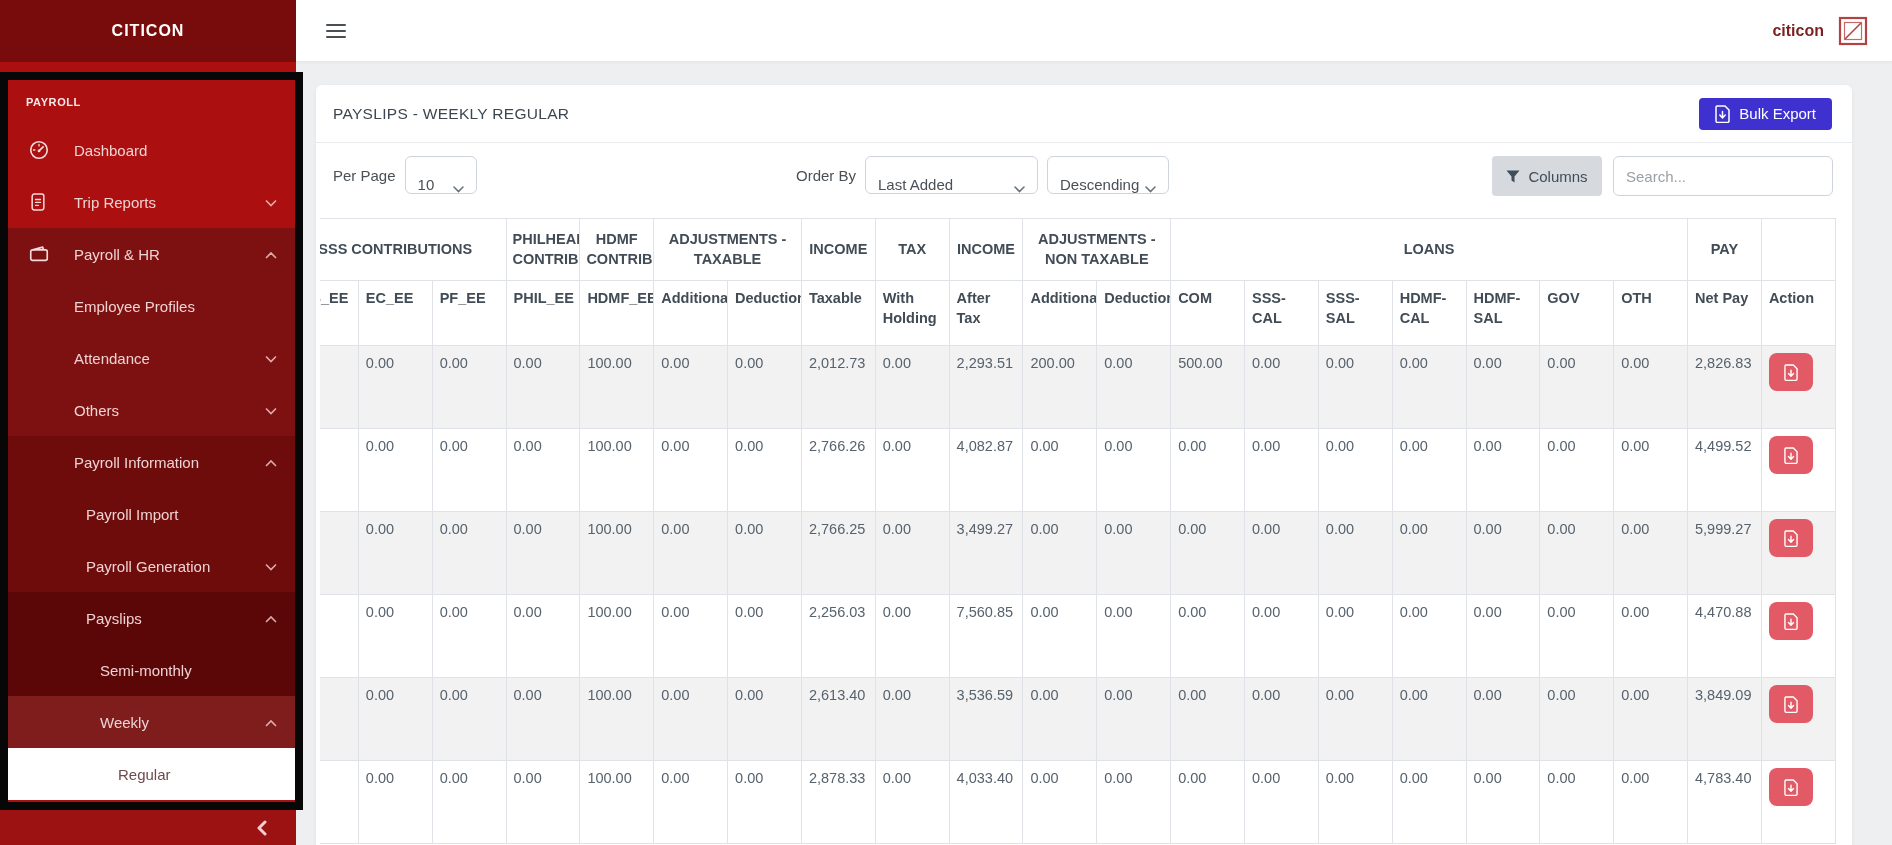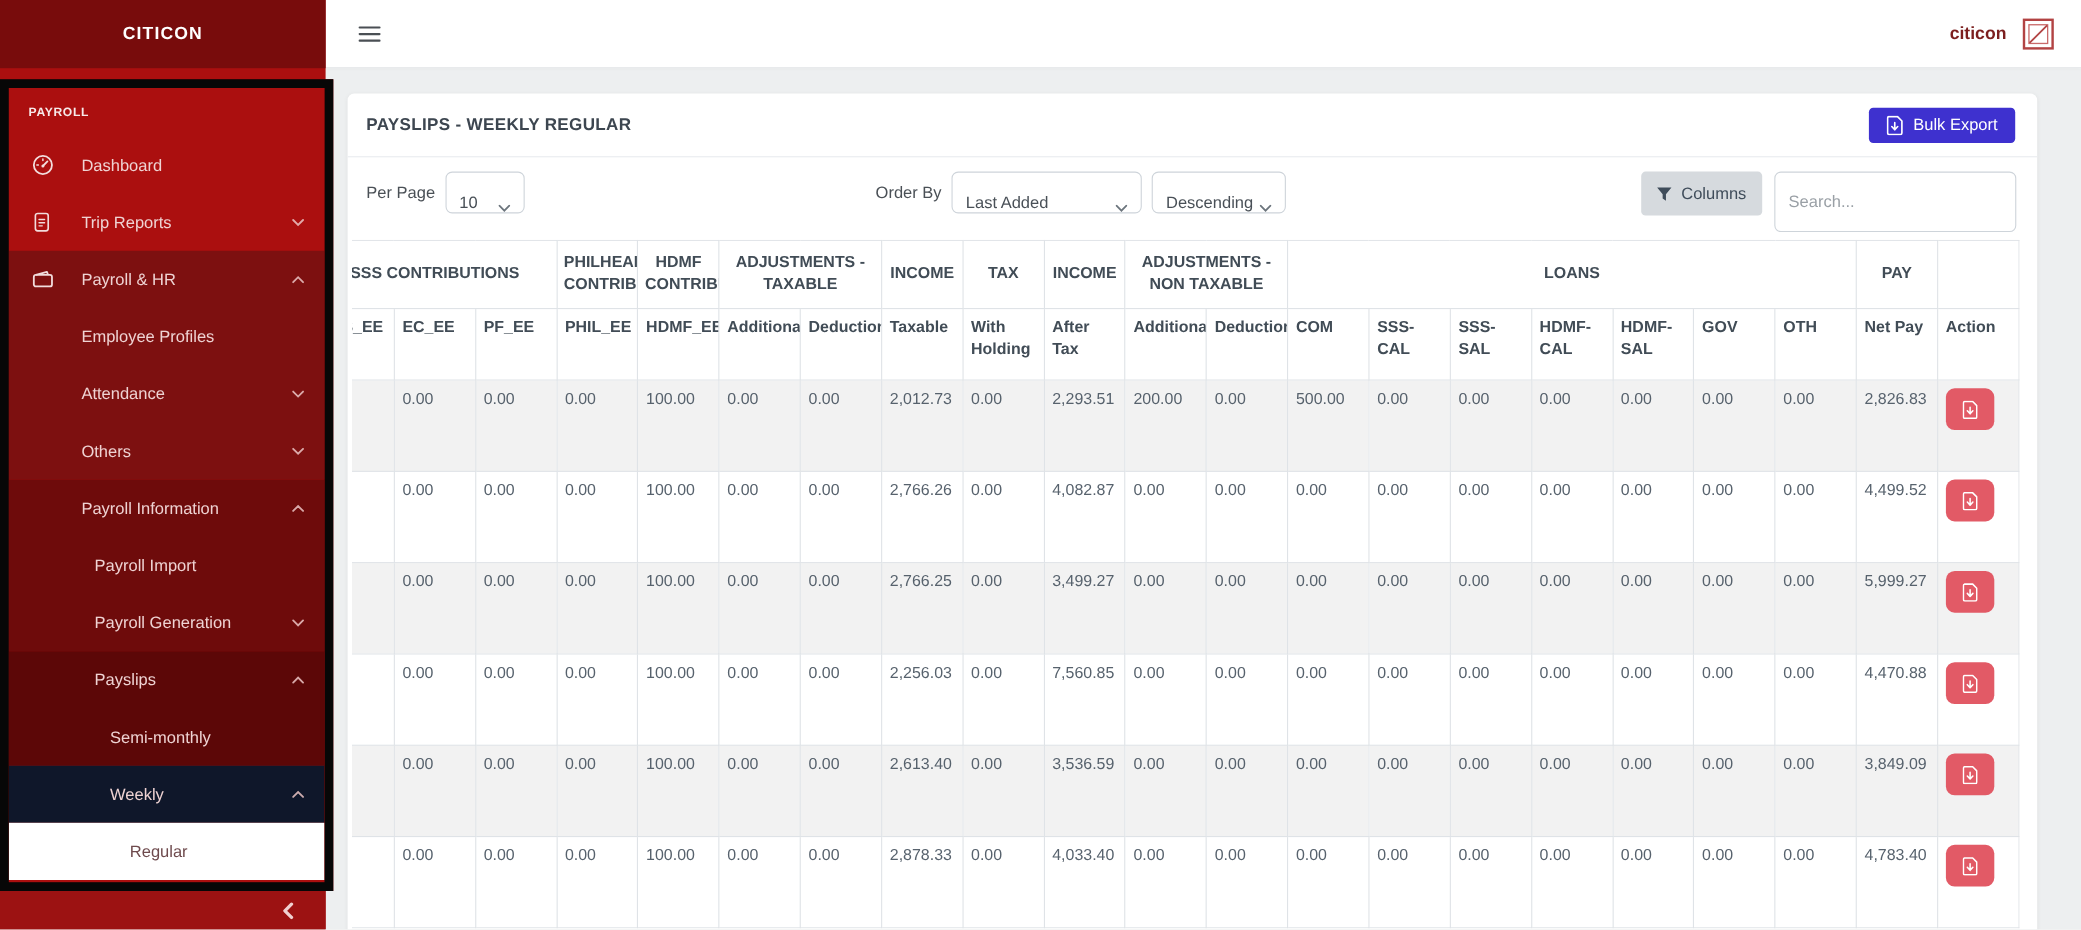--- a/index.html
+++ b/index.html
@@ -38,37 +38,37 @@
   .hamburger span { display:block; height:2px; background:#4a4f54; border-radius:1px; }
   .nav-right { margin-left:auto; display:flex; align-items:center; gap:14px; }
   .nav-user { color:#7c1f1f; font-weight:bold; font-size:16px; }
   .avatar-box { width:30px; height:30px; display:flex; cursor:pointer; }
 
   .content { flex:1; position:relative; padding:23px 40px 0 20px; overflow:hidden; }
   .card { background:#ffffff; border-radius:6px; box-shadow:0 1px 4px rgba(0,0,0,.05);
           width:1536px; height:770px; overflow:hidden; }
   .card-header { height:58px; display:flex; align-items:center; justify-content:space-between;
                  padding:0 20px 0 17px; border-bottom:1px solid #e9ecef; }
-  .page-title { font-size:15.5px; font-weight:bold; color:#3d4650; letter-spacing:.3px; }
+  .page-title { font-size:15.5px; font-weight:normal; color:#3d4650; letter-spacing:.3px; }
   .btn-bulk { background:#3e31cf; color:#fff; border:none; border-radius:4px; height:32px;
               padding:0 16px; font-size:15px; font-family:inherit; display:flex; align-items:center; gap:9px; cursor:pointer; }
 
   .controls { position:relative; height:64px; }
   .ctl-group { position:absolute; top:13px; display:flex; align-items:center; gap:9px; }
   .ctl-label { font-size:15px; color:#4a5056; white-space:nowrap; }
   .fakeselect { border:1px solid #ced4da; border-radius:6px; height:38px; background:#fff;
                 display:flex; align-items:flex-end; justify-content:space-between;
                 padding:0 12px; font-size:15px; color:#495057; cursor:pointer; }
   .grp-perpage { left:17px; }  .sel-perpage { width:72px; }
   .grp-order  { left:480px; }  .sel-order  { width:173px; } .sel-dir { width:122px; }
   .grp-right-cols { left:1176px; } .grp-right-search { left:1297px; }
   .btn-columns { background:#d6dade; border:none; border-radius:4px; height:40px; width:110px;
                  font-size:15px; color:#3f4c5a; font-family:inherit; display:flex; align-items:center;
                  justify-content:center; gap:8px; cursor:pointer; }
-  .search-input { width:220px; height:55px; border:1px solid #ced4da; border-radius:6px;
+  .search-input { width:220px; height:40px; border:1px solid #ced4da; border-radius:6px;
                   padding:0 12px; font-size:15px; color:#a16207; font-family:inherit; outline:none; }
   .search-input::placeholder { color:#9aa0a6; }
 
   
   .table-wrap { margin:11px 16px 0 4px; width:1516px; overflow:hidden; }
   table { border-collapse:collapse; table-layout:fixed; width:1552px; margin-left:-36px; background:#fff; }
   th, td { border:1px solid #dfe3e7; font-size:14.5px; overflow:hidden; }
   thead tr.grp th { height:62px; text-align:center; vertical-align:middle; font-weight:bold;
                     color:#414c56; padding:4px 6px; line-height:1.35; }
   thead tr.sub th { height:65px; text-align:left; vertical-align:top; font-weight:bold;
@@ -166,21 +166,21 @@
           <div class="menu-item lvl3">
             <span class="mi-text">Payslips</span>
             <span class="mi-chev"><svg width="12" height="8" viewBox="0 0 12 8">
                 <path d="M1.5 6 L6 1.5 L10.5 6" fill="none" stroke="#ecc5c5" stroke-width="1.7" stroke-linecap="round"></path>
               </svg></span>
           </div>
           <div class="menu-item lvl4">
             <span class="mi-text">Semi-monthly</span>
           </div>
         </div>
-        <div class="menu-section" style="background: #0f172a;">
+        <div class="menu-section" style="background: #7f1d1d;">
           <div class="menu-item lvl4">
             <span class="mi-text">Weekly</span>
             <span class="mi-chev"><svg width="12" height="8" viewBox="0 0 12 8">
                 <path d="M1.5 6 L6 1.5 L10.5 6" fill="none" stroke="#ecc5c5" stroke-width="1.7" stroke-linecap="round"></path>
               </svg></span>
           </div>
         </div>
         <div class="menu-section" style="background: #ffffff;">
           <div class="menu-item lvl5 active">
             <span class="mi-text">Regular</span>

